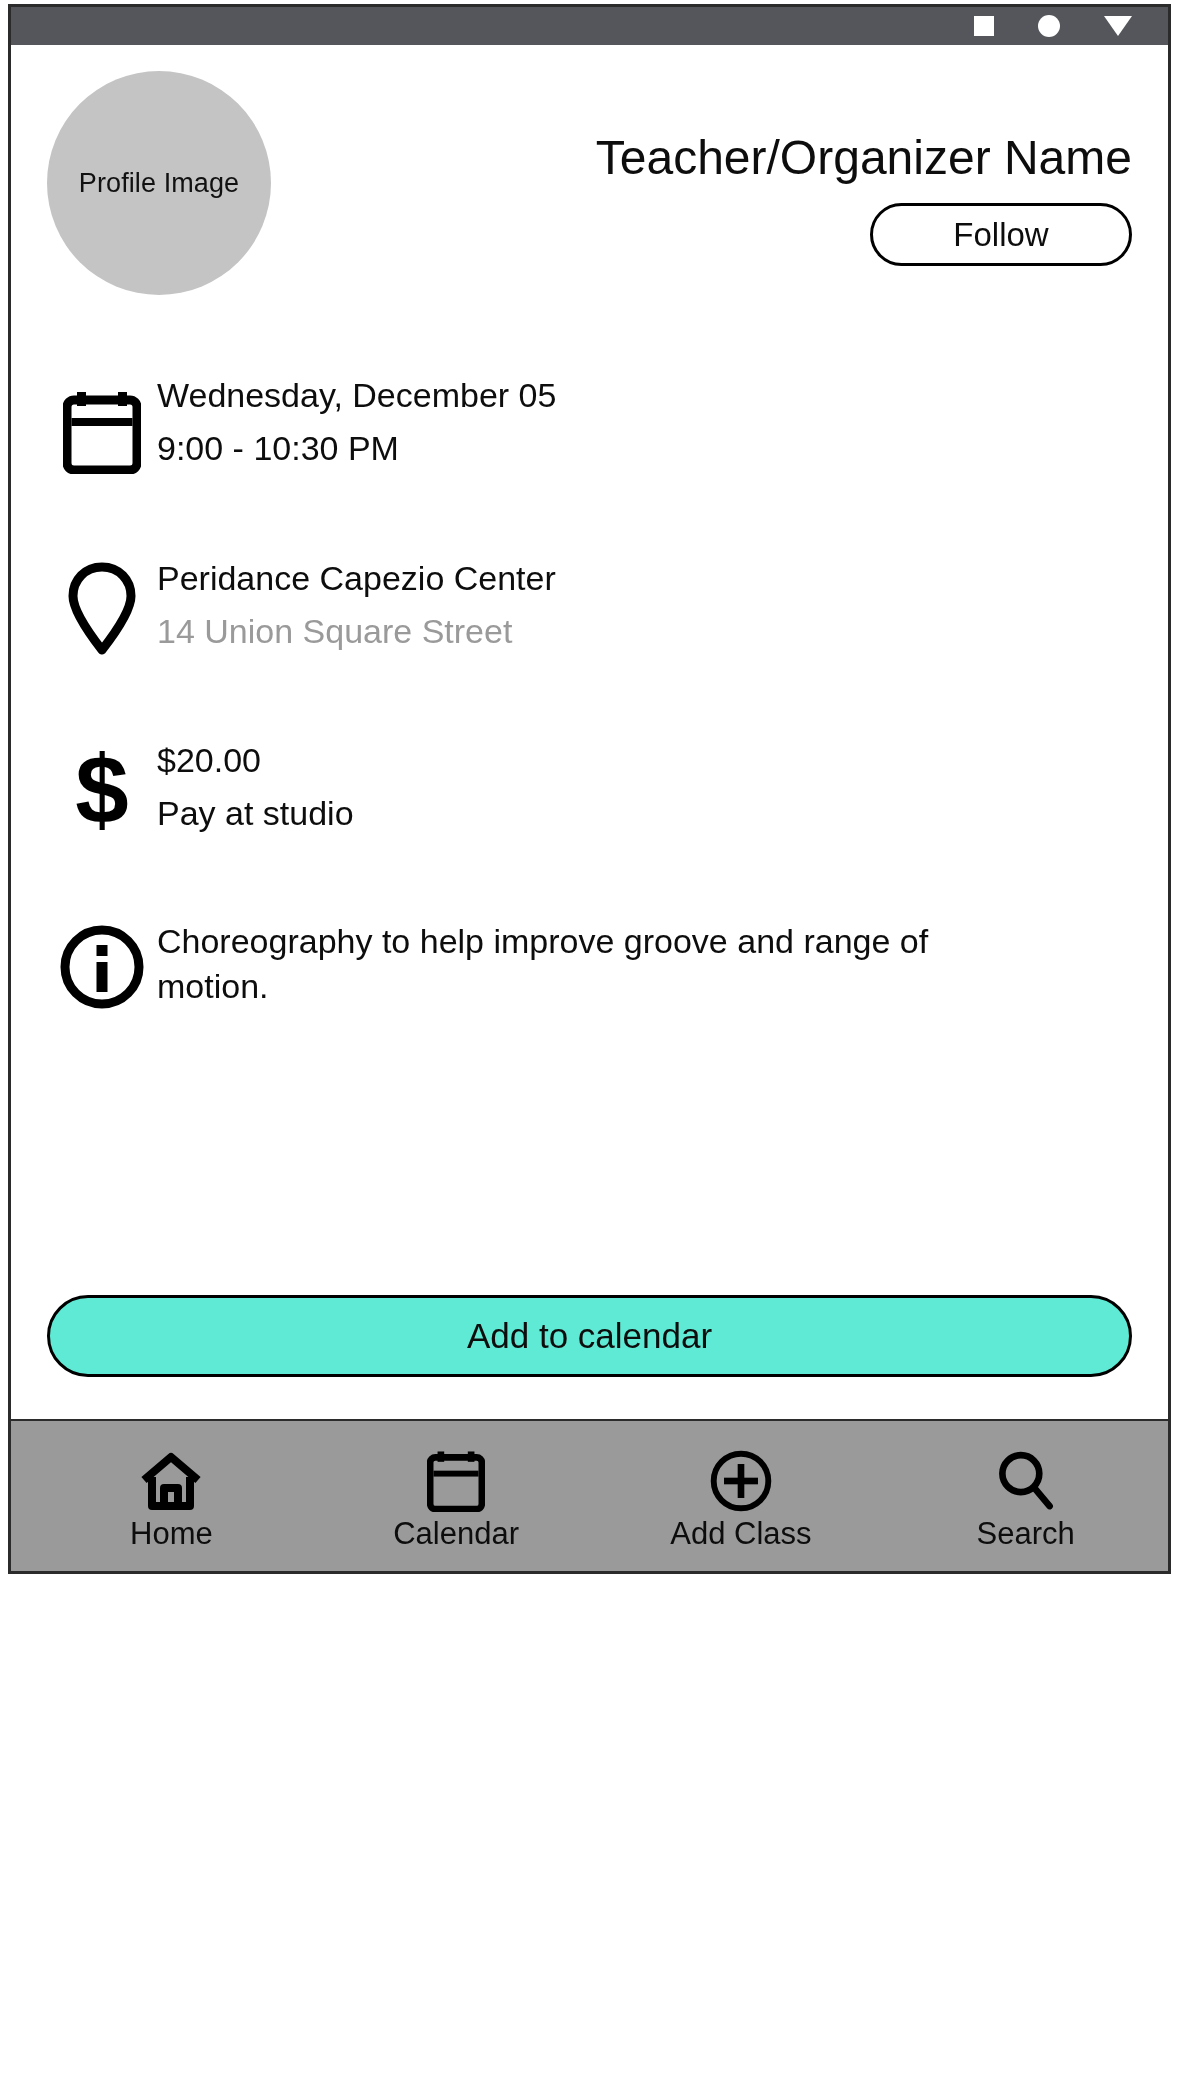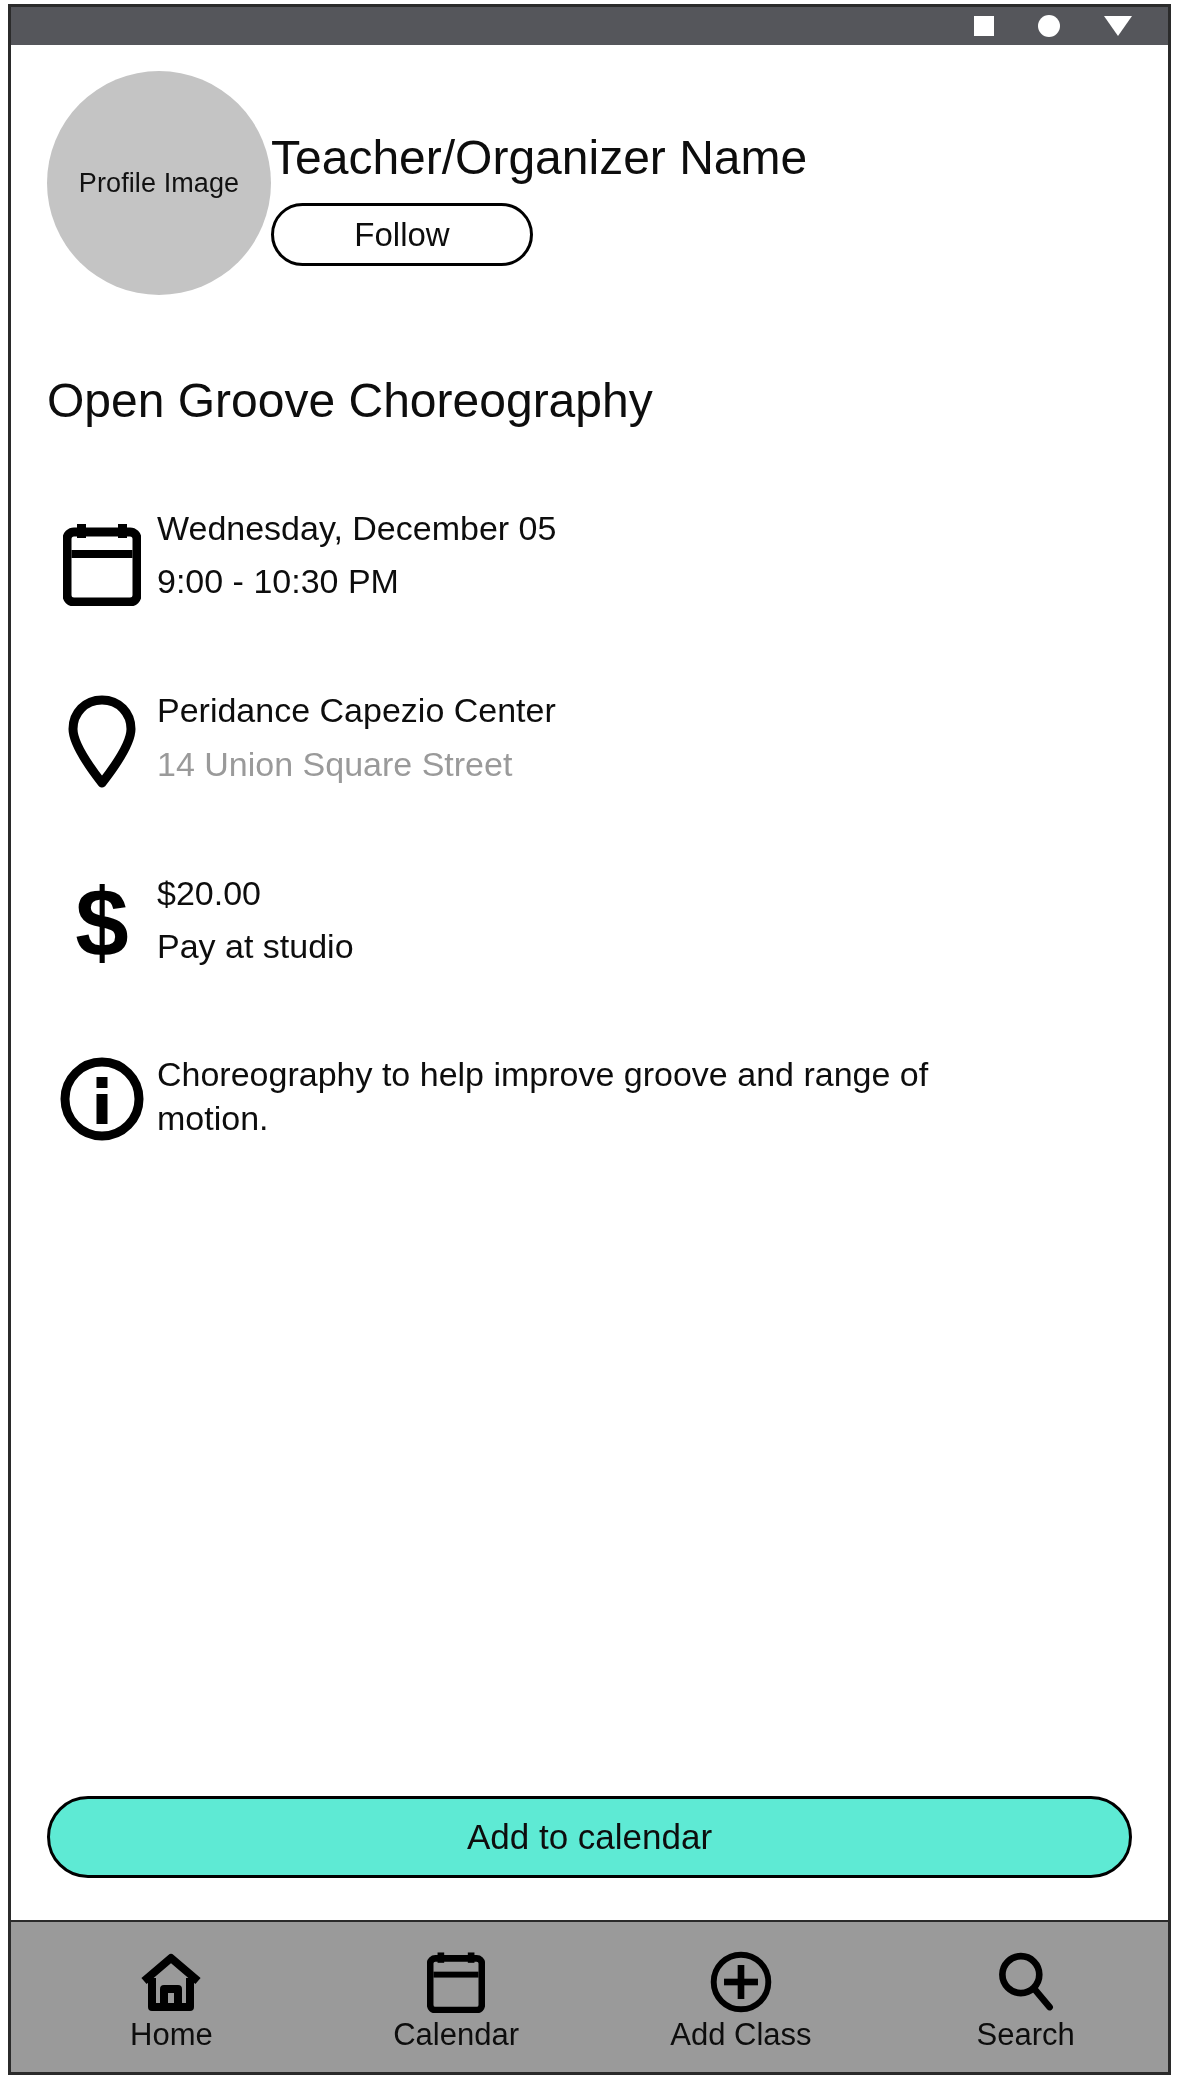--- a/index.html
+++ b/index.html
@@ -17,21 +17,21 @@
     overflow: hidden;
     box-sizing: border-box;
   }
 
   
   .phone-frame {
     position: absolute;
     left: 8px;
     top: 4px;
     width: 1163px;
-    height: 2071px;
+    height: 1570px;
     border: 3px solid #2b2b2b;
     box-sizing: border-box;
     background: #ffffff;
     display: flex;
     flex-direction: column;
     overflow: hidden;
   }
 
   
   .status-bar {
@@ -98,21 +98,21 @@
   }
   .avatar-label {
     font-size: 27px;
     color: #111111;
     letter-spacing: 0.1px;
   }
   .profile-right {
     flex: 1 1 auto;
     display: flex;
     flex-direction: column;
-    align-items: flex-start;
+    align-items: flex-end;
     padding-top: 62px;
   }
   .organizer-name {
     font-size: 48px;
     color: #0d0d0d;
     line-height: 1.05;
     white-space: nowrap;
     font-weight: normal;
     margin: 0;
   }
@@ -261,21 +261,20 @@
       <div class="profile-header">
         <div class="avatar">
           <span class="avatar-label">Profile Image</span>
         </div>
         <div class="profile-right">
           <h1 class="organizer-name">Teacher/Organizer Name</h1>
           <div class="follow-button">Follow</div>
         </div>
       </div>
 
-      <h2 class="event-title">Open Groove Choreography</h2>
 
       <div class="info-list">
 
         <div class="info-row">
           <div class="info-icon">
             <svg width="78" height="84" viewBox="0 0 78 84" aria-hidden="true">
               <rect x="14" y="2" width="9" height="14" fill="#000000"></rect>
               <rect x="55" y="2" width="9" height="14" fill="#000000"></rect>
               <rect x="4" y="10" width="70" height="70" rx="7" ry="7" fill="none" stroke="#000000" stroke-width="9"></rect>
               <rect x="8.5" y="28" width="61" height="8" fill="#000000"></rect>

